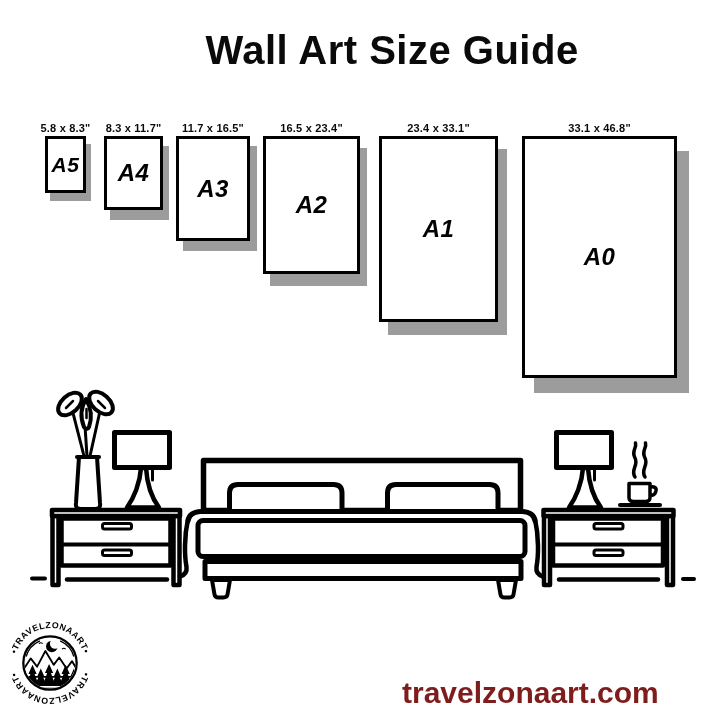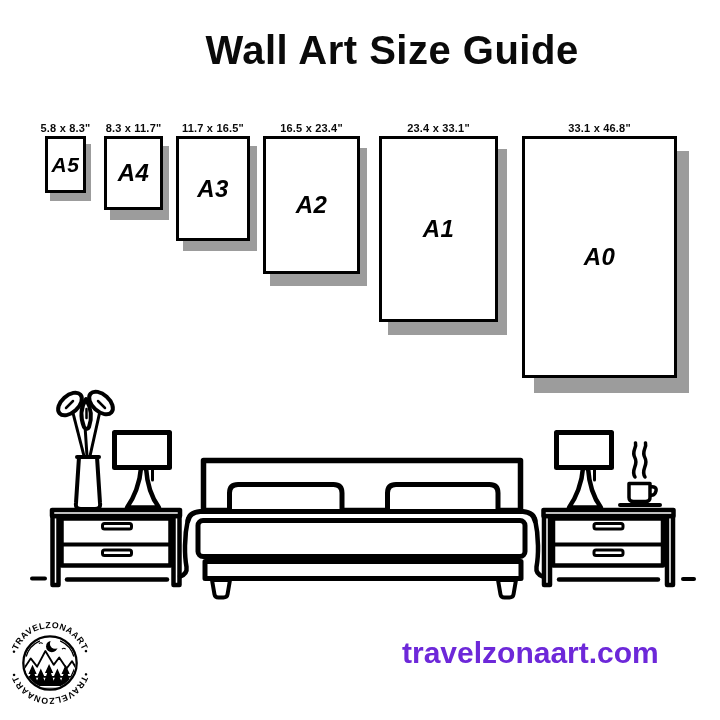--- a/index.html
+++ b/index.html
@@ -30,22 +30,22 @@
   .sz-a4 { left:104px; top:136px; width:59px;  height:74px;  box-shadow:6px 10px 0 #9c9c9c; }
   .sz-a3 { left:176px; top:136px; width:74px;  height:105px; box-shadow:7px 10px 0 #9c9c9c; }
   .sz-a2 { left:263px; top:136px; width:97px;  height:138px; box-shadow:7px 12px 0 #9c9c9c; }
   .sz-a1 { left:379px; top:136px; width:119px; height:186px; box-shadow:9px 13px 0 #9c9c9c; }
   .sz-a0 { left:522px; top:136px; width:155px; height:242px; box-shadow:12px 15px 0 #9c9c9c; }
   
   .bedroom-svg { position:absolute; left:0; top:380px; width:720px; height:220px; }
   
   .logo-svg { position:absolute; left:4px; top:616px; width:92px; height:94px; }
   .website {
-    position:absolute; top:636px; left:402px;
-    font-size:30px; font-weight:bold; letter-spacing:0px; color:#6d28d9;
+    position:absolute; top:676px; left:402px;
+    font-size:30px; font-weight:bold; letter-spacing:0px; color:#7f1d1d;
     white-space:nowrap;
   }
 </style>
 </head>
 <body>
 
 <div class="page-title">Wall Art Size Guide</div>
 
 <div class="size-row">
   <div class="size-item sz-a5">

